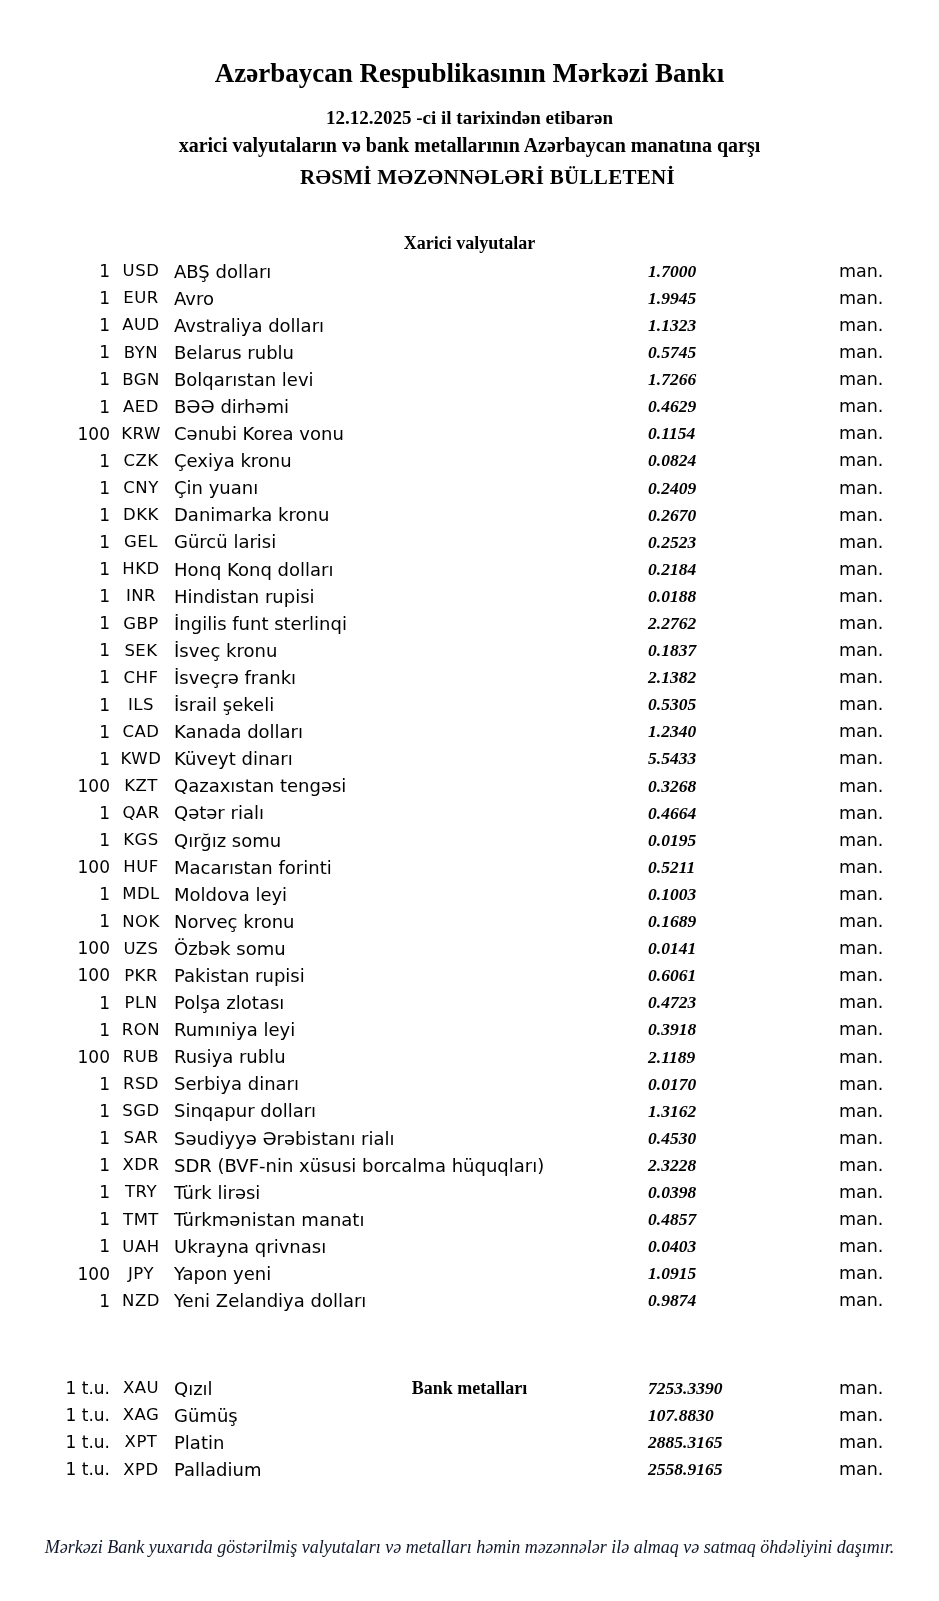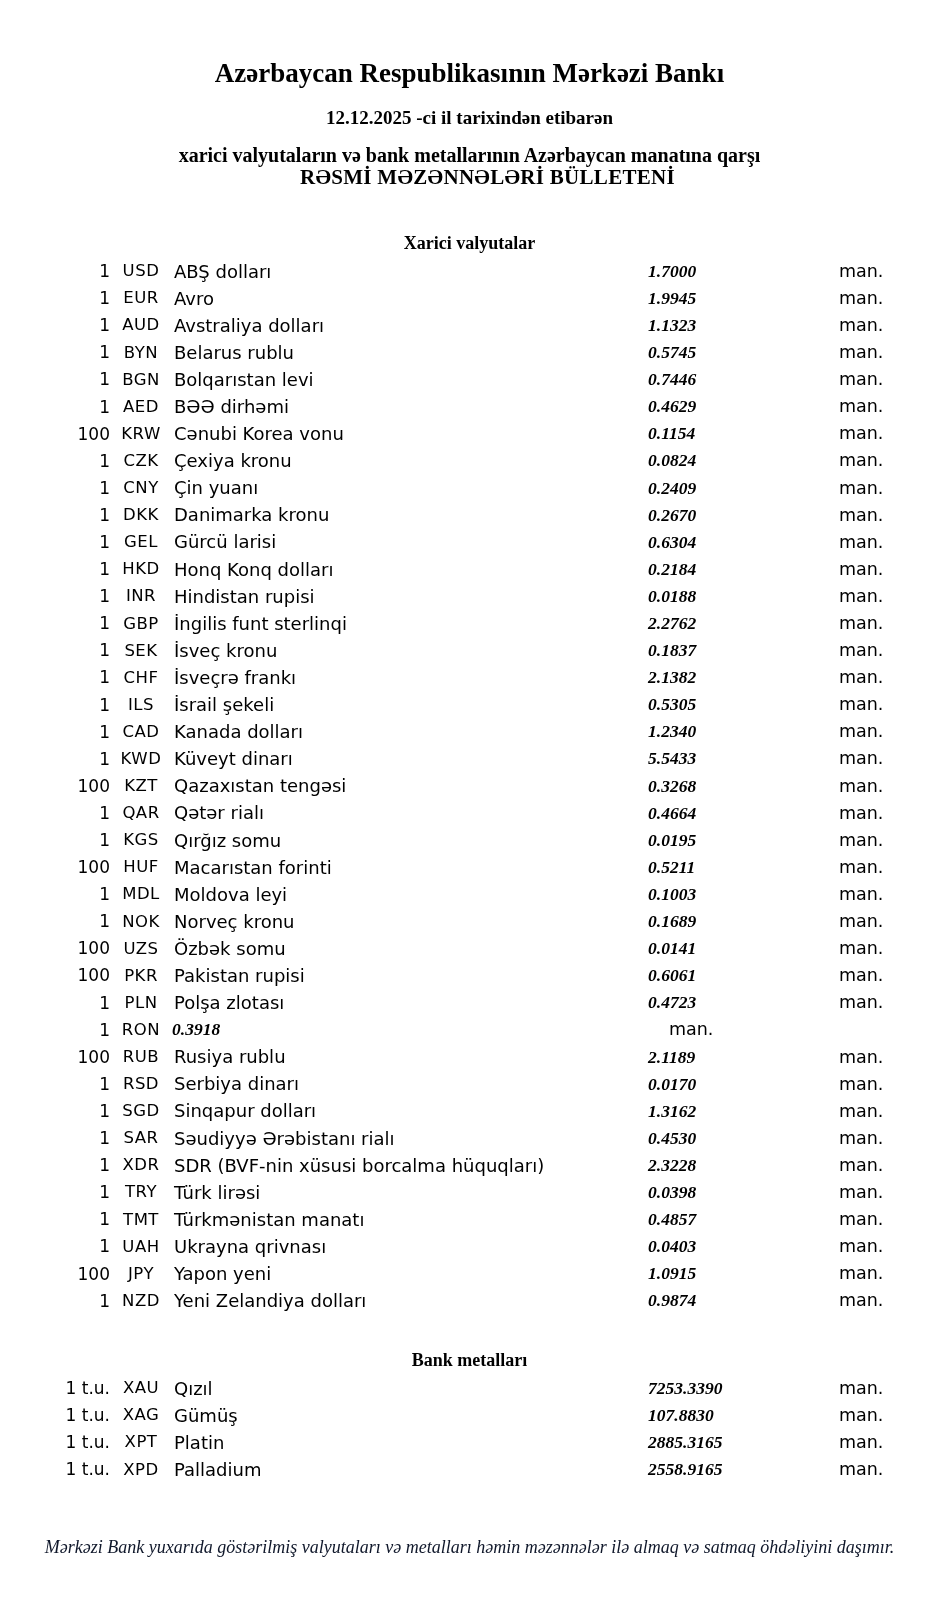--- a/index.html
+++ b/index.html
@@ -16,25 +16,25 @@
     position: absolute;
     left: 0;
     width: 100%;
     text-align: center;
     font-family: "Liberation Serif", serif;
     color: #000000;
     white-space: nowrap;
   }
   .bank-name     { top: 58px;  font-size: 27px; font-weight: 700; }
   .date-line     { top: 107px; font-size: 19px; font-weight: 700; }
-  .subtitle-line { top: 144px; font-size: 20px; font-weight: 700; }
+  .subtitle-line { top: 134px; font-size: 20px; font-weight: 700; }
   .bulletin-line { top: 165px; font-size: 21px; font-weight: 700; letter-spacing: 0.3px; padding-left: 18px; }
   .section-title { font-size: 18px; font-weight: 700; }
   .currencies-title { top: 233px; }
-  .metals-title     { top: 1350px; }
+  .metals-title     { top: 1378px; }
 
   .rows {
     position: absolute;
     left: 0;
     width: 939px;
   }
   .currency-rows { top: 258px; }
   .metal-rows    { top: 1375px; }
 
   .row {
@@ -129,21 +129,21 @@
         <span class="cell qty">1</span>
         <span class="cell code">BYN</span>
         <span class="cell name">Belarus rublu</span>
         <span class="cell rate">0.5745</span>
         <span class="cell unit">man.</span>
       </div>
       <div class="row">
         <span class="cell qty">1</span>
         <span class="cell code">BGN</span>
         <span class="cell name">Bolqarıstan levi</span>
-        <span class="cell rate">0.7446</span>
+        <span class="cell rate">1.7266</span>
         <span class="cell unit">man.</span>
       </div>
       <div class="row">
         <span class="cell qty">1</span>
         <span class="cell code">AED</span>
         <span class="cell name">BƏƏ dirhəmi</span>
         <span class="cell rate">0.4629</span>
         <span class="cell unit">man.</span>
       </div>
       <div class="row">
@@ -171,21 +171,21 @@
         <span class="cell qty">1</span>
         <span class="cell code">DKK</span>
         <span class="cell name">Danimarka kronu</span>
         <span class="cell rate">0.2670</span>
         <span class="cell unit">man.</span>
       </div>
       <div class="row">
         <span class="cell qty">1</span>
         <span class="cell code">GEL</span>
         <span class="cell name">Gürcü larisi</span>
-        <span class="cell rate">0.6304</span>
+        <span class="cell rate">0.2523</span>
         <span class="cell unit">man.</span>
       </div>
       <div class="row">
         <span class="cell qty">1</span>
         <span class="cell code">HKD</span>
         <span class="cell name">Honq Konq dolları</span>
         <span class="cell rate">0.2184</span>
         <span class="cell unit">man.</span>
       </div>
       <div class="row">
@@ -296,20 +296,21 @@
       <div class="row">
         <span class="cell qty">1</span>
         <span class="cell code">PLN</span>
         <span class="cell name">Polşa zlotası</span>
         <span class="cell rate">0.4723</span>
         <span class="cell unit">man.</span>
       </div>
       <div class="row">
         <span class="cell qty">1</span>
         <span class="cell code">RON</span>
+        <span class="cell name">Rumıniya leyi</span>
         <span class="cell rate">0.3918</span>
         <span class="cell unit">man.</span>
       </div>
       <div class="row">
         <span class="cell qty">100</span>
         <span class="cell code">RUB</span>
         <span class="cell name">Rusiya rublu</span>
         <span class="cell rate">2.1189</span>
         <span class="cell unit">man.</span>
       </div>

